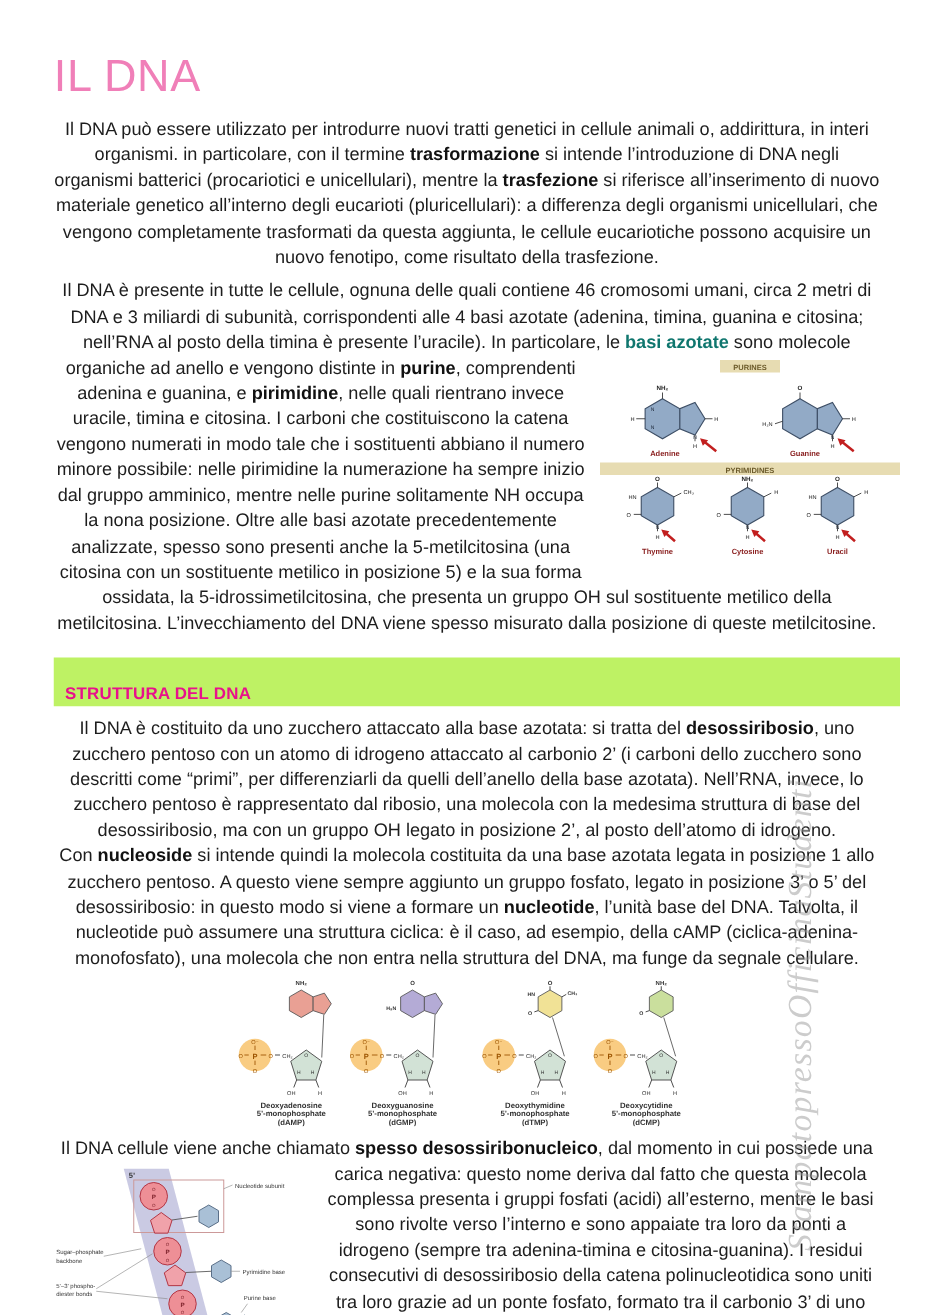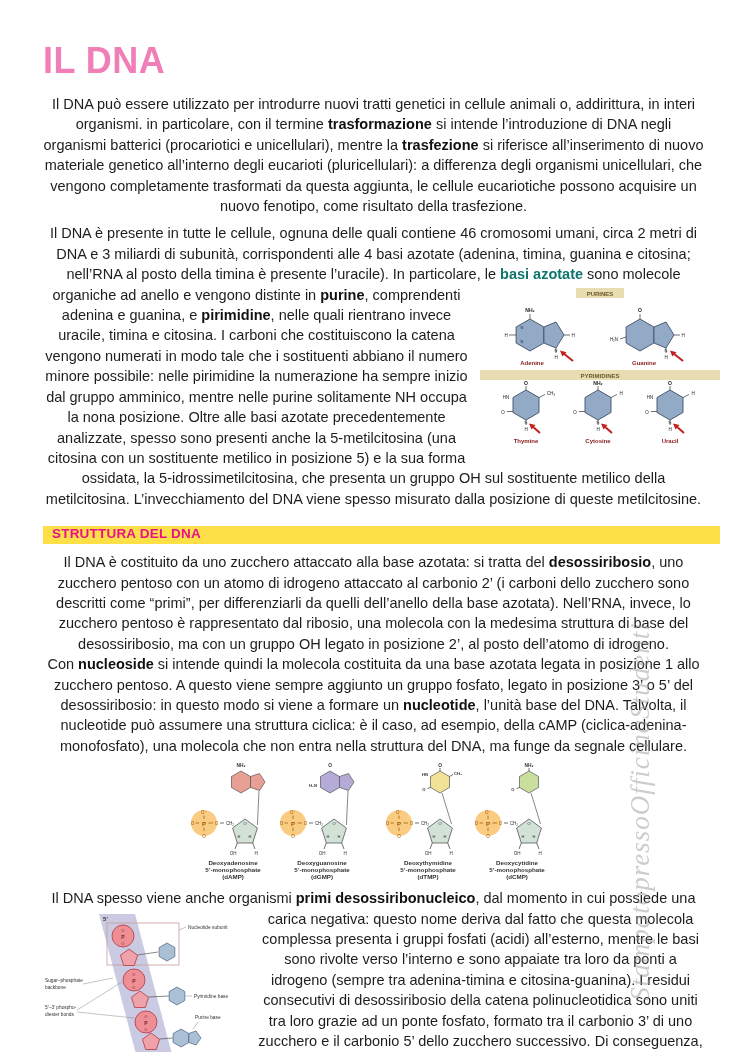--- a/index.html
+++ b/index.html
@@ -3,29 +3,29 @@
 <meta charset="utf-8">
 <style>
   * { box-sizing: border-box; }
   html,body { margin:0; padding:0; }
   body {
     width:744px; height:1052px; background:#ffffff; overflow:hidden; position:relative;
     font-family:"Liberation Sans","DejaVu Sans",sans-serif; color:#1d1d1d;
   }
   .page { position:absolute; inset:0; padding:40px 40px 0 43px; }
   h1.doc-title {
-    margin:0 0 12px 0; font-size:36px; font-weight:700; letter-spacing:.5px; color:#f07fb8;
+    margin:0 0 12px 0; font-size:36px; font-weight:400; letter-spacing:.5px; color:#f07fb8;
   }
   p.body-par { margin:0 0 7px 0; font-size:14.5px; line-height:20.4px; color:#1d1d1d; text-align:center; }
   p.tight { margin-bottom:0; }
   b.term { font-weight:bold; color:#111; }
   .pink-term { font-weight:bold; color:#0f766e; }
   .section-band {
-    background:#fde047; color:#e8118c; font-weight:bold; font-size:13.5px; letter-spacing:.2px;
-    padding:0 9px 3px 9px; margin:10px -16px 8px 0;
+    background:#bef264; color:#e8118c; font-weight:bold; font-size:13.5px; letter-spacing:.2px;
+    padding:21px 9px 3px 9px; margin:10px -16px 8px 0;
   }
   .float-fig-right { float:right; width:240px; height:160px; margin:2px -16px 4px 10px; }
   .float-fig-left  { float:left;  width:200px; height:148px; margin:3px 14px 2px 0; }
   .fig-nucleotides { display:flex; justify-content:center; align-items:flex-start; margin:4px 0 8px 0; }
   .fig-nucleotides svg { display:block; }
   .nuc-gap { margin-left:20px; }
   .nuc-small-gap { margin-left:3px; }
   svg text { font-family:"Liberation Sans","DejaVu Sans",sans-serif; }
   .watermark {
     position:absolute; left:340px; top:796px; width:600px; text-align:center;
@@ -260,21 +260,21 @@
       <text x="56" y="7" font-size="4.8" font-weight="bold" fill="#333" text-anchor="middle">NH₂</text>
       <line x1="43.5" y1="28.5" x2="46.5" y2="27.5" stroke="#333" stroke-width="0.7"></line>
       <text x="40" y="31" font-size="4.2" font-weight="bold" fill="#333" text-anchor="middle">O</text>
       <line x1="58" y1="33" x2="67.5" y2="64" stroke="#555" stroke-width="0.7"></line>
       <text x="44" y="105" font-size="6.2" font-weight="bold" fill="#333" text-anchor="middle">Deoxycytidine</text>
       <text x="44" y="112" font-size="6.2" font-weight="bold" fill="#333" text-anchor="middle">5’-monophosphate</text>
       <text x="44" y="119" font-size="6.2" font-weight="bold" fill="#333" text-anchor="middle">(dCMP)</text>
     </svg>
   </div>
 
-  <p class="body-par"><span>Il DNA spesso viene anche organismi </span><b class="term">primi desossiribonucleico</b><span>, dal momento in cui possiede una carica </span><span class="float-fig-left"><svg viewBox="0 0 200 148" width="200" height="148">
+  <p class="body-par"><span>Il DNA cellule viene anche chiamato </span><b class="term">spesso desossiribonucleico</b><span>, dal momento in cui possiede una carica </span><span class="float-fig-left"><svg viewBox="0 0 200 148" width="200" height="148">
       <polygon points="56,2 92,2 130,146 94,146" fill="#b8b8da" opacity="0.75"></polygon>
       <text x="60" y="9" font-size="6" font-weight="bold" fill="#333">5’</text>
       <rect x="64" y="11" width="72" height="42" fill="none" stroke="#cc9999" stroke-width="0.8"></rect>
 
       <circle cx="80" cy="24" r="11" fill="#ee8f96" stroke="#b23645" stroke-width="0.8"></circle>
       <text x="80" y="20" font-size="3.6" fill="#7a1f28" text-anchor="middle">O</text>
       <text x="80" y="26.5" font-size="5" font-weight="bold" fill="#7a1f28" text-anchor="middle">P</text>
       <text x="80" y="32.5" font-size="3.6" fill="#7a1f28" text-anchor="middle">O</text>
       <polygon points="86,37 94.6,43.3 91.3,53.5 80.7,53.5 77.4,43.3" fill="#f0a2aa" stroke="#b23645" stroke-width="0.8"></polygon>
 

